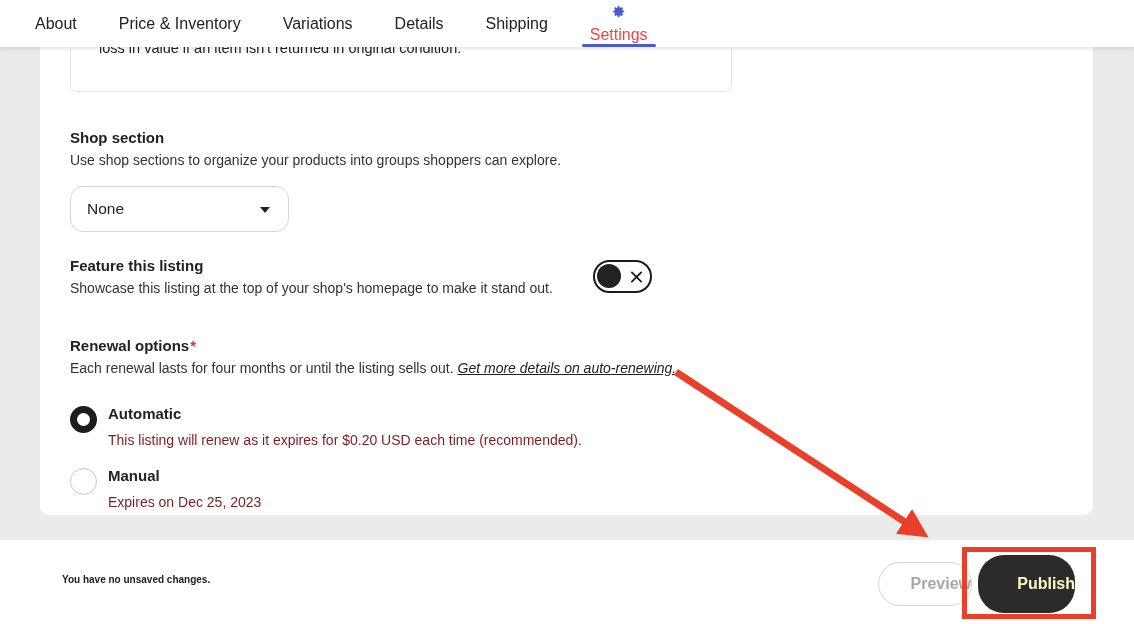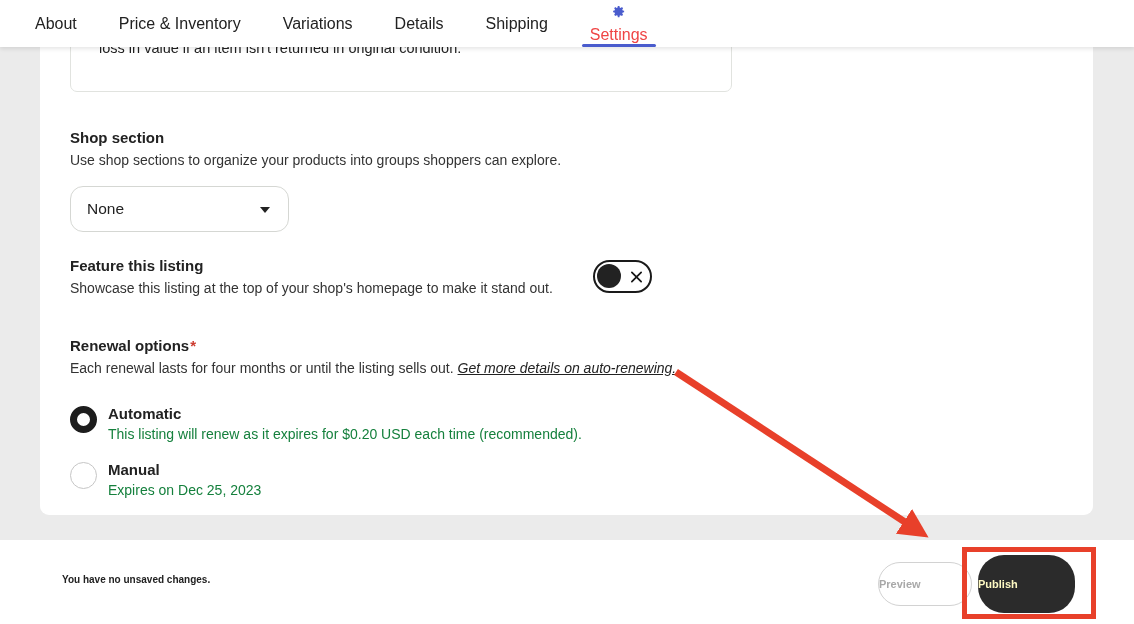--- a/index.html
+++ b/index.html
@@ -196,23 +196,23 @@
     background: #ffffff;
   }
   .radio-label {
     font-size: 15px;
     font-weight: bold;
     color: #222222;
     line-height: 19px;
   }
   .radio-desc {
     font-size: 14px;
-    color: #15803d;
+    color: #7f1d1d;
     line-height: 19px;
-    margin-top: 2px;
+    margin-top: 8px;
   }
 
   
   .footer {
     position: absolute;
     left: 0; top: 540px;
     width: 1134px; height: 84px;
     background: #ffffff;
     z-index: 20;
   }
@@ -220,23 +220,23 @@
     position: absolute;
     left: 62px; top: 34px;
     font-size: 10px;
     font-weight: bold;
     color: #222222;
   }
   .btn {
     position: absolute;
     display: flex;
     align-items: center;
-    justify-content: flex-start;
+    justify-content: flex-end;
     border-radius: 26px;
-    font-size: 11px;
+    font-size: 16px;
     font-weight: bold;
     cursor: pointer;
     white-space: nowrap;
   }
   #preview-button {
     left: 878px; top: 562px;
     width: 94px; height: 44px;
     border: 1.5px solid #d2d2d2;
     background: #ffffff;
     color: #a8a8a8;

